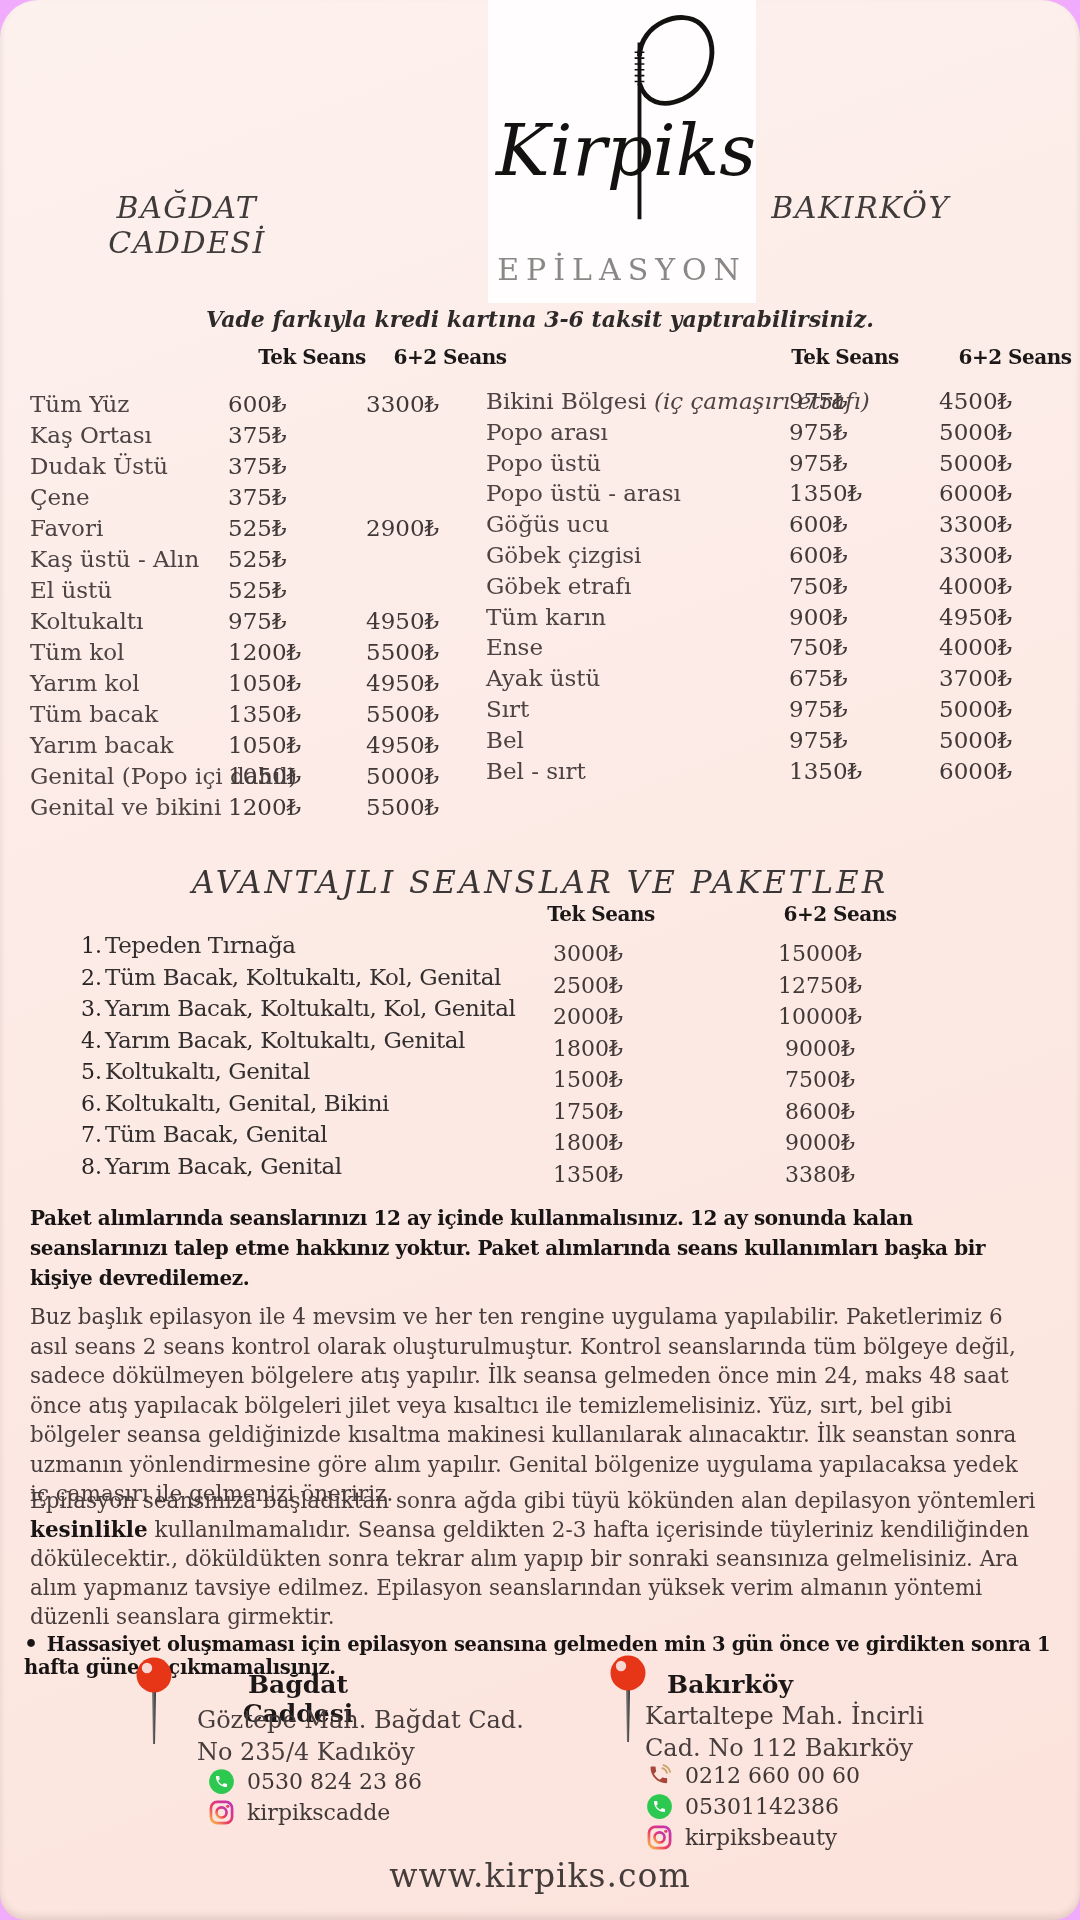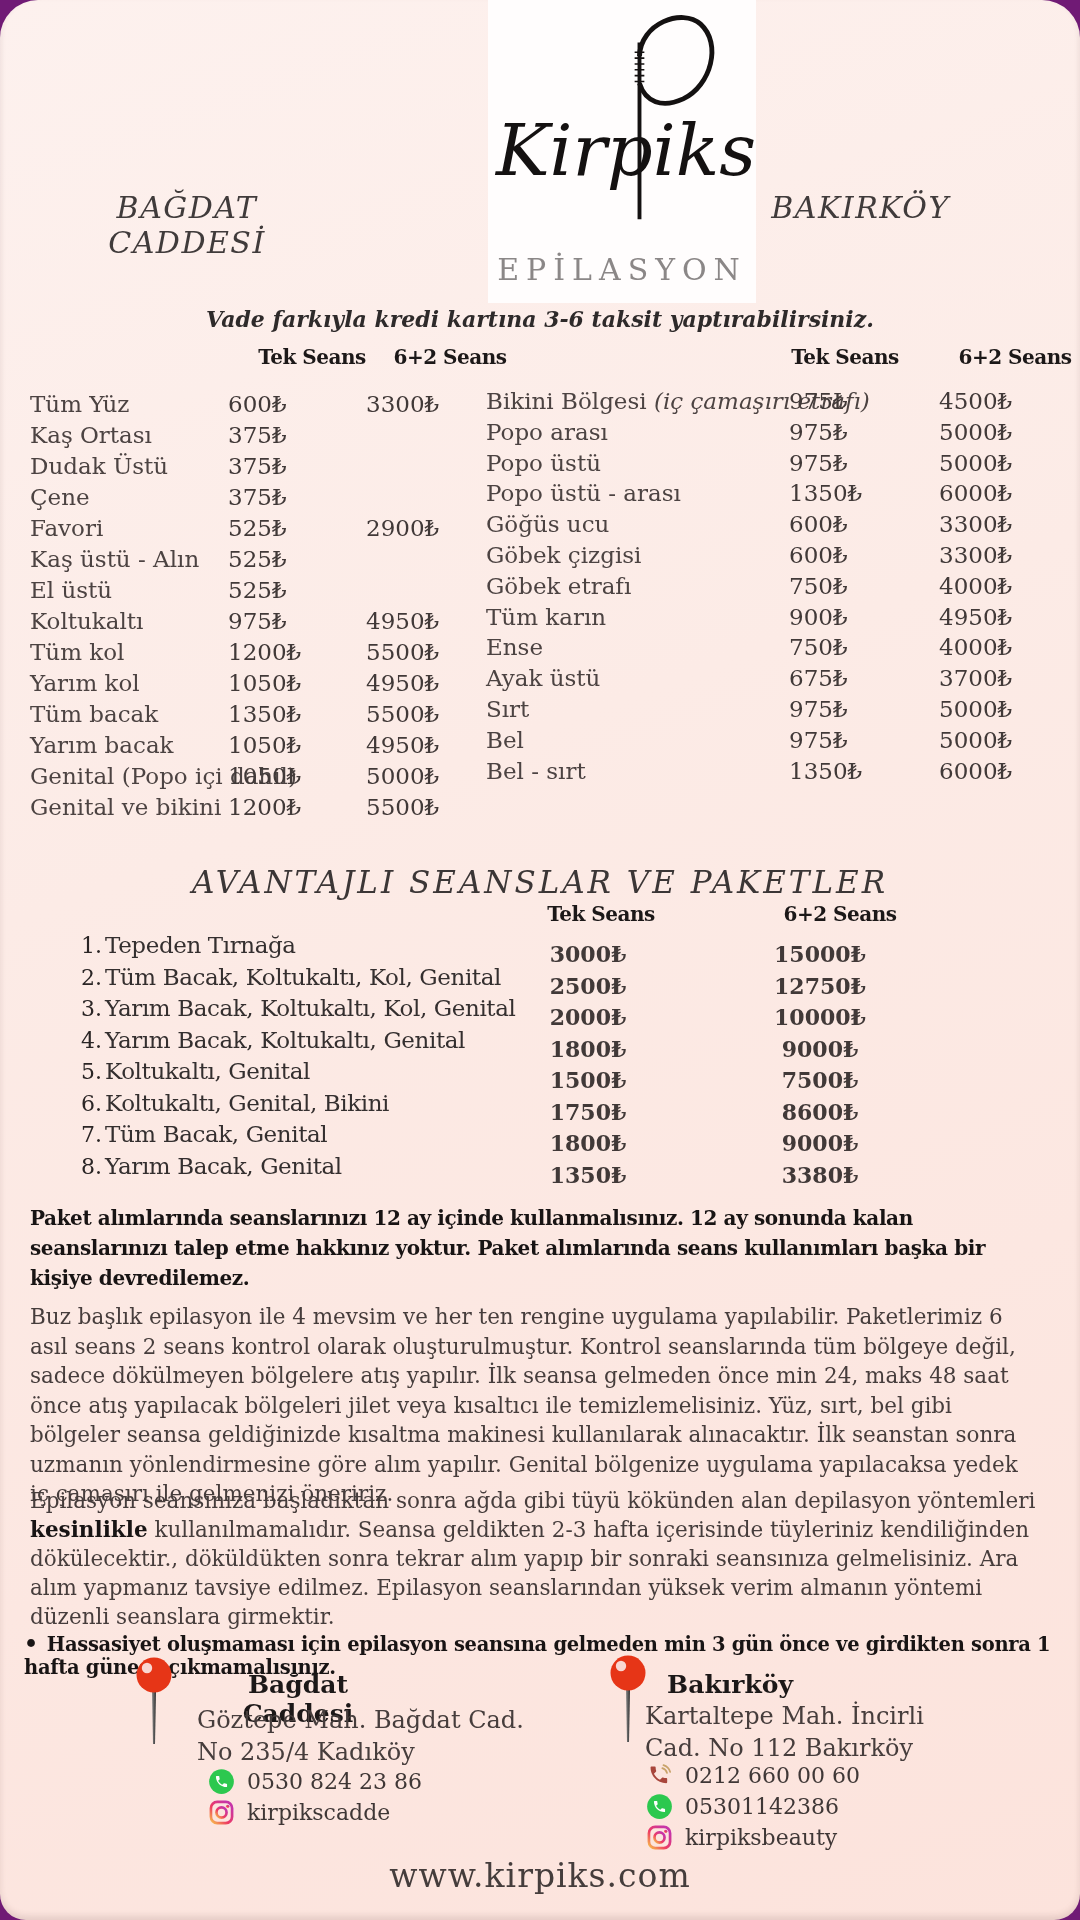--- a/index.html
+++ b/index.html
@@ -1,16 +1,16 @@
 <!DOCTYPE html>
 <html lang="tr"><head>
 <meta charset="utf-8">
 <style>
   html,body{margin:0;padding:0;background:#ffffff;}
-  .stage{position:relative;width:1080px;height:1920px;background:#701a75;overflow:hidden;
+  .stage{position:relative;width:1080px;height:1920px;background:#f0abfc;overflow:hidden;
          font-family:"DejaVu Serif","Liberation Serif","DejaVu Sans",serif;color:#473e3d;}
   .card{position:absolute;inset:0;border-radius:38px 38px 26px 26px;overflow:hidden;
         background:linear-gradient(160deg,#fdf1ee 0%,#fcebe6 40%,#fce3dc 100%);
         box-shadow:inset 0 -4px 6px rgba(90,60,60,.14);}
   .white-col{position:absolute;left:488px;top:0;width:268px;height:303px;background:#fffdfd;}
   .logo{position:absolute;left:492px;top:10px;width:262px;height:236px;}
   .branch{position:absolute;top:190px;font-style:italic;font-size:30px;letter-spacing:1.5px;color:#403b3b;}
   .branch.l{left:42px;width:290px;text-align:center;}
   .branch.r{left:768px;width:185px;text-align:center;}
   .subtitle{position:absolute;left:488px;top:252px;width:268px;text-align:center;
@@ -36,21 +36,21 @@
   
   .pkg{position:absolute;left:78px;top:856px;width:924px;}
   .pkg-title{position:absolute;left:0;top:0;width:100%;text-align:center;
              font-style:italic;font-size:31px;letter-spacing:3px;color:#3b3636;margin-top:8px;}
   .pkg .th{top:46px;}
   .pkg .th1{left:453px;} .pkg .th2{left:692px;}
   .pkg-rows{position:absolute;left:0;top:76px;width:100%;}
   .pkrow{position:relative;height:31.5px;}
   .pknum{display:inline-block;width:24px;text-align:right;font-size:22px;color:#2a2525;}
   .pkname{font-size:23px;letter-spacing:-.4px;color:#342f2f;margin-left:3px;white-space:nowrap;}
-  .pkc{position:absolute;top:9px;width:140px;text-align:center;font-size:22px;color:#413938;white-space:nowrap;font-weight:bold;}
+  .pkc{position:absolute;top:9px;width:140px;text-align:center;font-size:22px;color:#413938;white-space:nowrap;}
   .k1{left:440px;} .k2{left:672px;}
   
   .para{position:absolute;left:30px;width:1008px;color:#463d3c;}
   .p1{top:1203px;font-weight:bold;font-size:20px;line-height:30px;letter-spacing:-.4px;color:#181414;}
   .p2{top:1302px;font-size:21.5px;line-height:29.5px;}
   .p3{top:1486px;font-size:21.5px;line-height:29px;}
   .p3 b{color:#181414;}
   .bullet{position:absolute;left:24px;top:1630px;width:1040px;font-weight:bold;
           font-size:19.5px;letter-spacing:-.3px;color:#181414;}
   .bullet .dot{display:inline-block;margin-right:9px;font-size:22px;}

